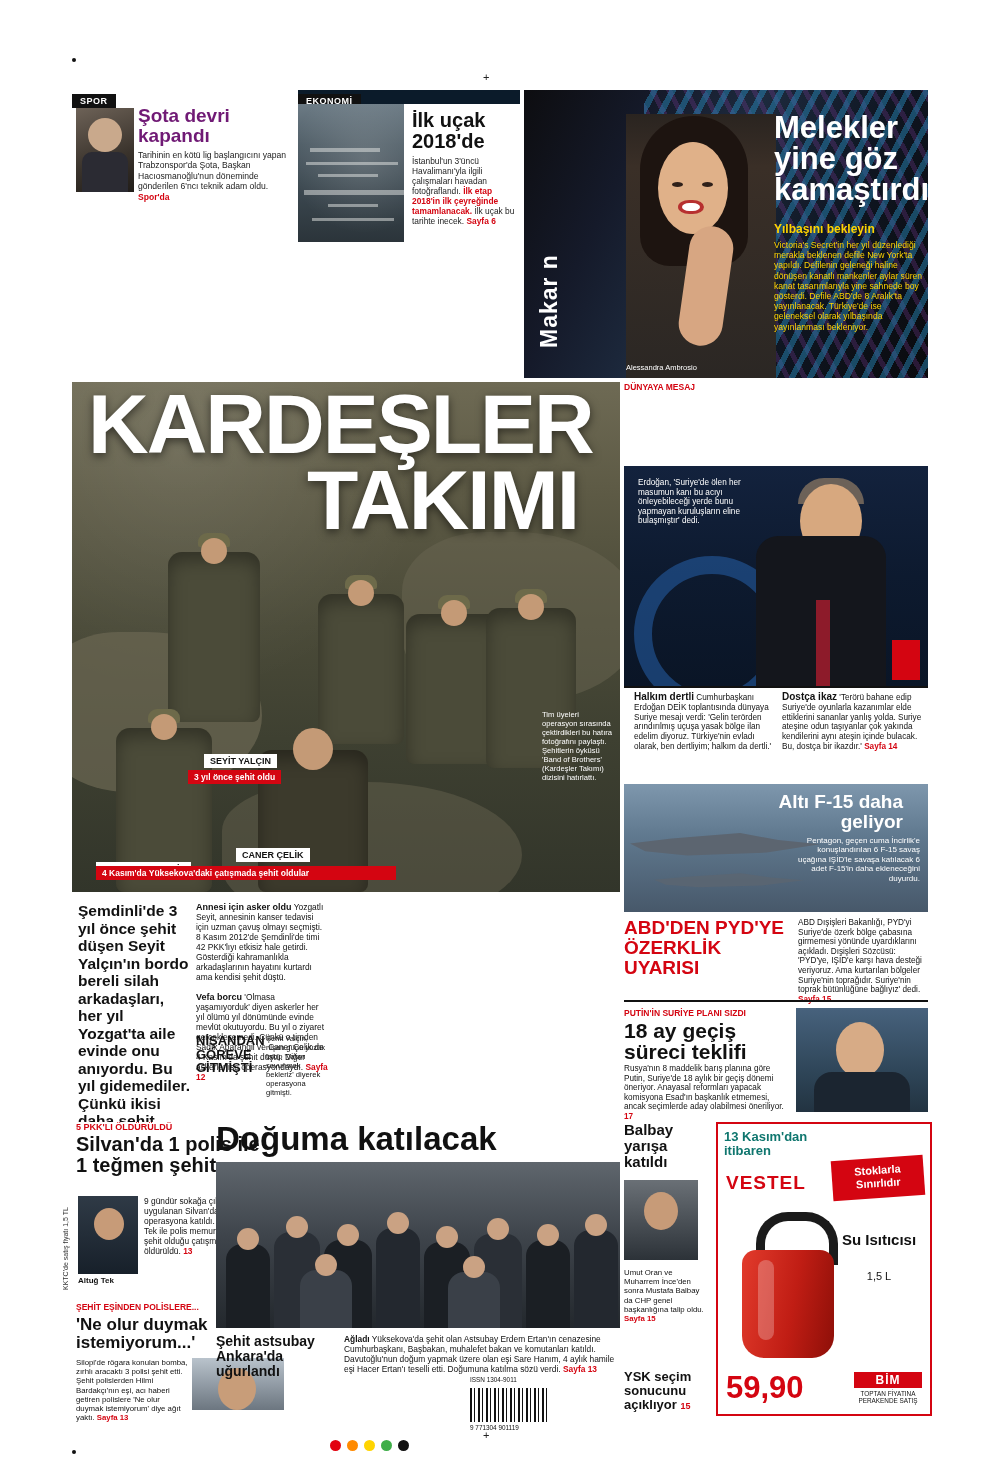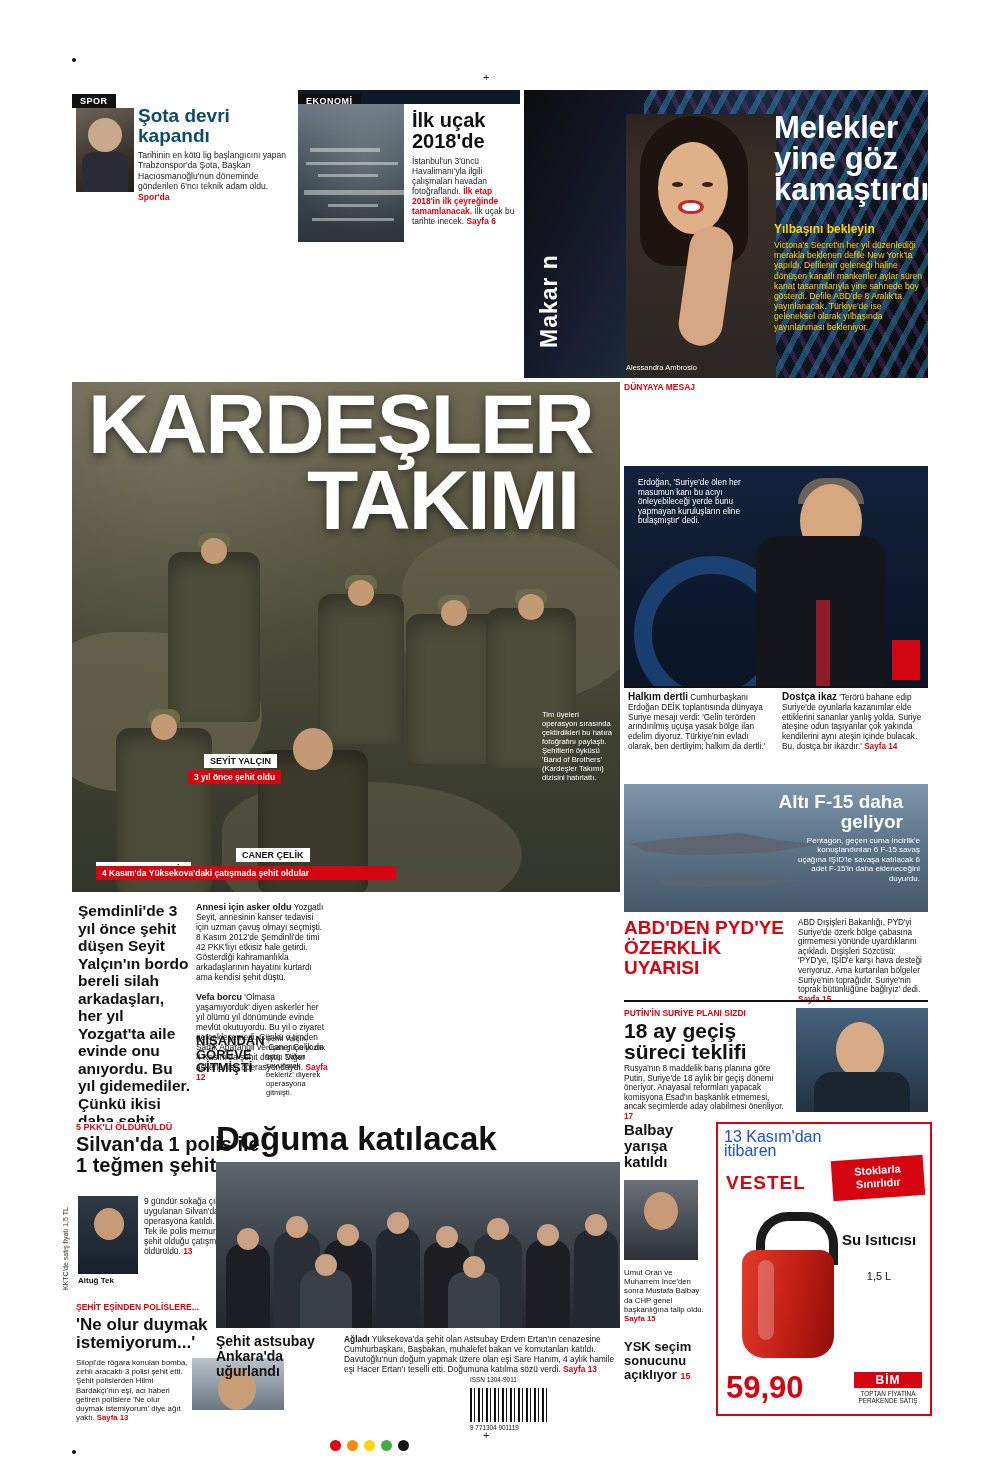--- a/index.html
+++ b/index.html
@@ -12,21 +12,21 @@
 
   
   .topstrip{position:absolute;left:72px;top:90px;width:448px;height:152px;background:#ffffff;}
   .tag{display:inline-block;color:#fff;font-weight:bold;font-size:9px;letter-spacing:.5px;padding:2px 8px;}
   .tag.spor{background:#111;}
   .tag.eko{background:#111;}
   .sportbox{position:absolute;left:0;top:0;width:222px;height:152px;background:#fff;}
   .sport-photo{position:absolute;left:4px;top:18px;width:58px;height:84px;background:linear-gradient(160deg,#6d6257,#3a332c 60%,#211d19);}
   .sport-photo:after{content:"";position:absolute;left:12px;top:10px;width:34px;height:34px;border-radius:50%;background:#c9a98c;}
   .sport-photo:before{content:"";position:absolute;left:6px;top:44px;width:46px;height:40px;border-radius:10px 10px 0 0;background:#2b2b33;}
-  .sport-head{position:absolute;left:66px;top:16px;width:150px;font-size:19px;line-height:20px;font-weight:bold;color:#0c4a6e;}
+  .sport-head{position:absolute;left:66px;top:16px;width:150px;font-size:19px;line-height:20px;font-weight:bold;color:#701a75;}
   .sport-body{position:absolute;left:66px;top:60px;width:150px;font-size:8.6px;line-height:10.4px;color:#222;}
   .red{color:#d40511;font-weight:bold;}
   .arrow{color:#d40511;font-weight:bold;}
 
   .ekobox{position:absolute;left:226px;top:0;width:222px;height:152px;background:#0b1b2a;}
   .eko-photo{position:absolute;left:0;top:14px;width:222px;height:138px;background:
      radial-gradient(circle at 30% 40%, rgba(255,255,255,.16), rgba(0,0,0,0) 42%),
      linear-gradient(180deg,#6c7b85 0%,#4f5d66 30%,#3a464e 65%,#2b343a 100%);}
   .eko-photo i{position:absolute;background:rgba(230,232,230,.5);}
   .eko-card{position:absolute;right:0;top:14px;width:116px;height:138px;background:#fff;}
@@ -152,24 +152,24 @@
   .putin-body{position:absolute;left:0;top:56px;width:166px;font-size:8.2px;line-height:9.6px;}
   .putin-photo{position:absolute;right:0;top:0;width:132px;height:104px;background:linear-gradient(180deg,#47627d 0%,#2f4659 60%,#223341 100%);overflow:hidden;}
   .putin-photo .hd{position:absolute;left:40px;top:14px;width:48px;height:56px;border-radius:24px/28px;background:#d7ab86;}
   .putin-photo .sh{position:absolute;left:18px;bottom:0;width:96px;height:40px;background:#1b2530;border-radius:18px 18px 0 0;}
 
   .balbay{position:absolute;left:624px;top:1122px;width:86px;height:290px;}
   .balbay-head{font-size:15px;line-height:16px;font-weight:bold;}
   .balbay-photo{position:absolute;left:0;top:58px;width:74px;height:80px;background:linear-gradient(180deg,#6a7076,#2c3238);}
   .balbay-photo:after{content:"";position:absolute;left:20px;top:12px;width:34px;height:38px;border-radius:50%;background:#c79b78;}
   .balbay-body{position:absolute;left:0;top:146px;width:82px;font-size:7.8px;line-height:9.2px;}
-  .ysk{position:absolute;left:0;top:218px;width:82px;font-size:13px;line-height:14px;font-weight:bold;}
+  .ysk{position:absolute;left:0;top:248px;width:82px;font-size:13px;line-height:14px;font-weight:bold;}
 
   .ad{position:absolute;left:716px;top:1122px;width:212px;height:290px;background:#fff;border:2px solid #d40511;}
-  .ad-head{position:absolute;left:6px;top:6px;width:120px;color:#1d4ed8;font-size:16px;line-height:14px;font-weight:normal;}
+  .ad-head{position:absolute;left:6px;top:6px;width:120px;color:#0f766e;font-size:13px;line-height:14px;font-weight:bold;}
   .ad-brand{position:absolute;left:8px;top:48px;color:#d40511;font-size:19px;font-weight:bold;letter-spacing:1px;}
   .ad-burst{position:absolute;right:6px;top:34px;width:92px;height:40px;background:#d40511;color:#fff;font-size:11px;font-weight:bold;text-align:center;line-height:13px;padding-top:6px;box-sizing:border-box;transform:rotate(-4deg);}
   .ad-prod{position:absolute;left:18px;top:96px;width:104px;height:150px;}
   .kettle{position:absolute;left:6px;top:30px;width:92px;height:108px;background:linear-gradient(100deg,#e23b2c 0%,#c01d14 55%,#8d0f08 100%);border-radius:14px 14px 22px 22px;}
   .kettle:after{content:"";position:absolute;left:16px;top:10px;width:16px;height:80px;border-radius:8px;background:rgba(255,255,255,.25);}
   .handle{position:absolute;left:20px;top:-8px;width:64px;height:44px;border:9px solid #1b1b1b;border-bottom:none;border-radius:32px 32px 0 0;}
   .ad-t1{position:absolute;right:12px;top:108px;width:78px;text-align:center;font-size:15px;line-height:16px;font-weight:bold;}
   .ad-t2{position:absolute;right:12px;top:146px;width:78px;text-align:center;font-size:11px;}
   .ad-price{position:absolute;left:8px;bottom:8px;color:#d40511;font-size:31px;font-weight:bold;}
   .ad-bim{position:absolute;right:8px;bottom:10px;width:68px;text-align:center;}
@@ -364,21 +364,21 @@
     <div class="erd-hair"></div>
     <div class="erd-head"></div>
     <div class="erd-body"></div>
     <div class="erd-tie"></div>
     <div class="erd-flag"></div>
     <div class="erd-cap">Erdoğan, 'Suriye'de ölen her masumun kanı bu acıyı önleyebileceği yerde bunu yapmayan kuruluşların eline bulaşmıştır' dedi.</div>
   </div>
 
   <div class="twocol">
     <div class="hr" style="left:0;top:-6px;width:304px;"></div>
-    <div class="c" style="left:4px;">
+    <div class="c" style="left:10px;">
       <b>Halkım dertli</b>
       <span>Cumhurbaşkanı Erdoğan DEİK toplantısında dünyaya Suriye mesajı verdi: 'Gelin terörden arındırılmış uçuşa yasak bölge ilan edelim diyoruz. Türkiye'nin evladı olarak, ben dertliyim; halkım da dertli.'</span>
     </div>
     <div class="c" style="left:158px;">
       <b>Dostça ikaz</b>
       <span>'Terörü bahane edip Suriye'de oyunlarla kazanımlar elde ettiklerini sananlar yanlış yolda. Suriye ateşine odun taşıyanlar çok yakında kendilerini aynı ateşin içinde bulacak. Bu, dostça bir ikazdır.'</span>
       <span class="arrow">Sayfa 14</span>
     </div>
   </div>
 

